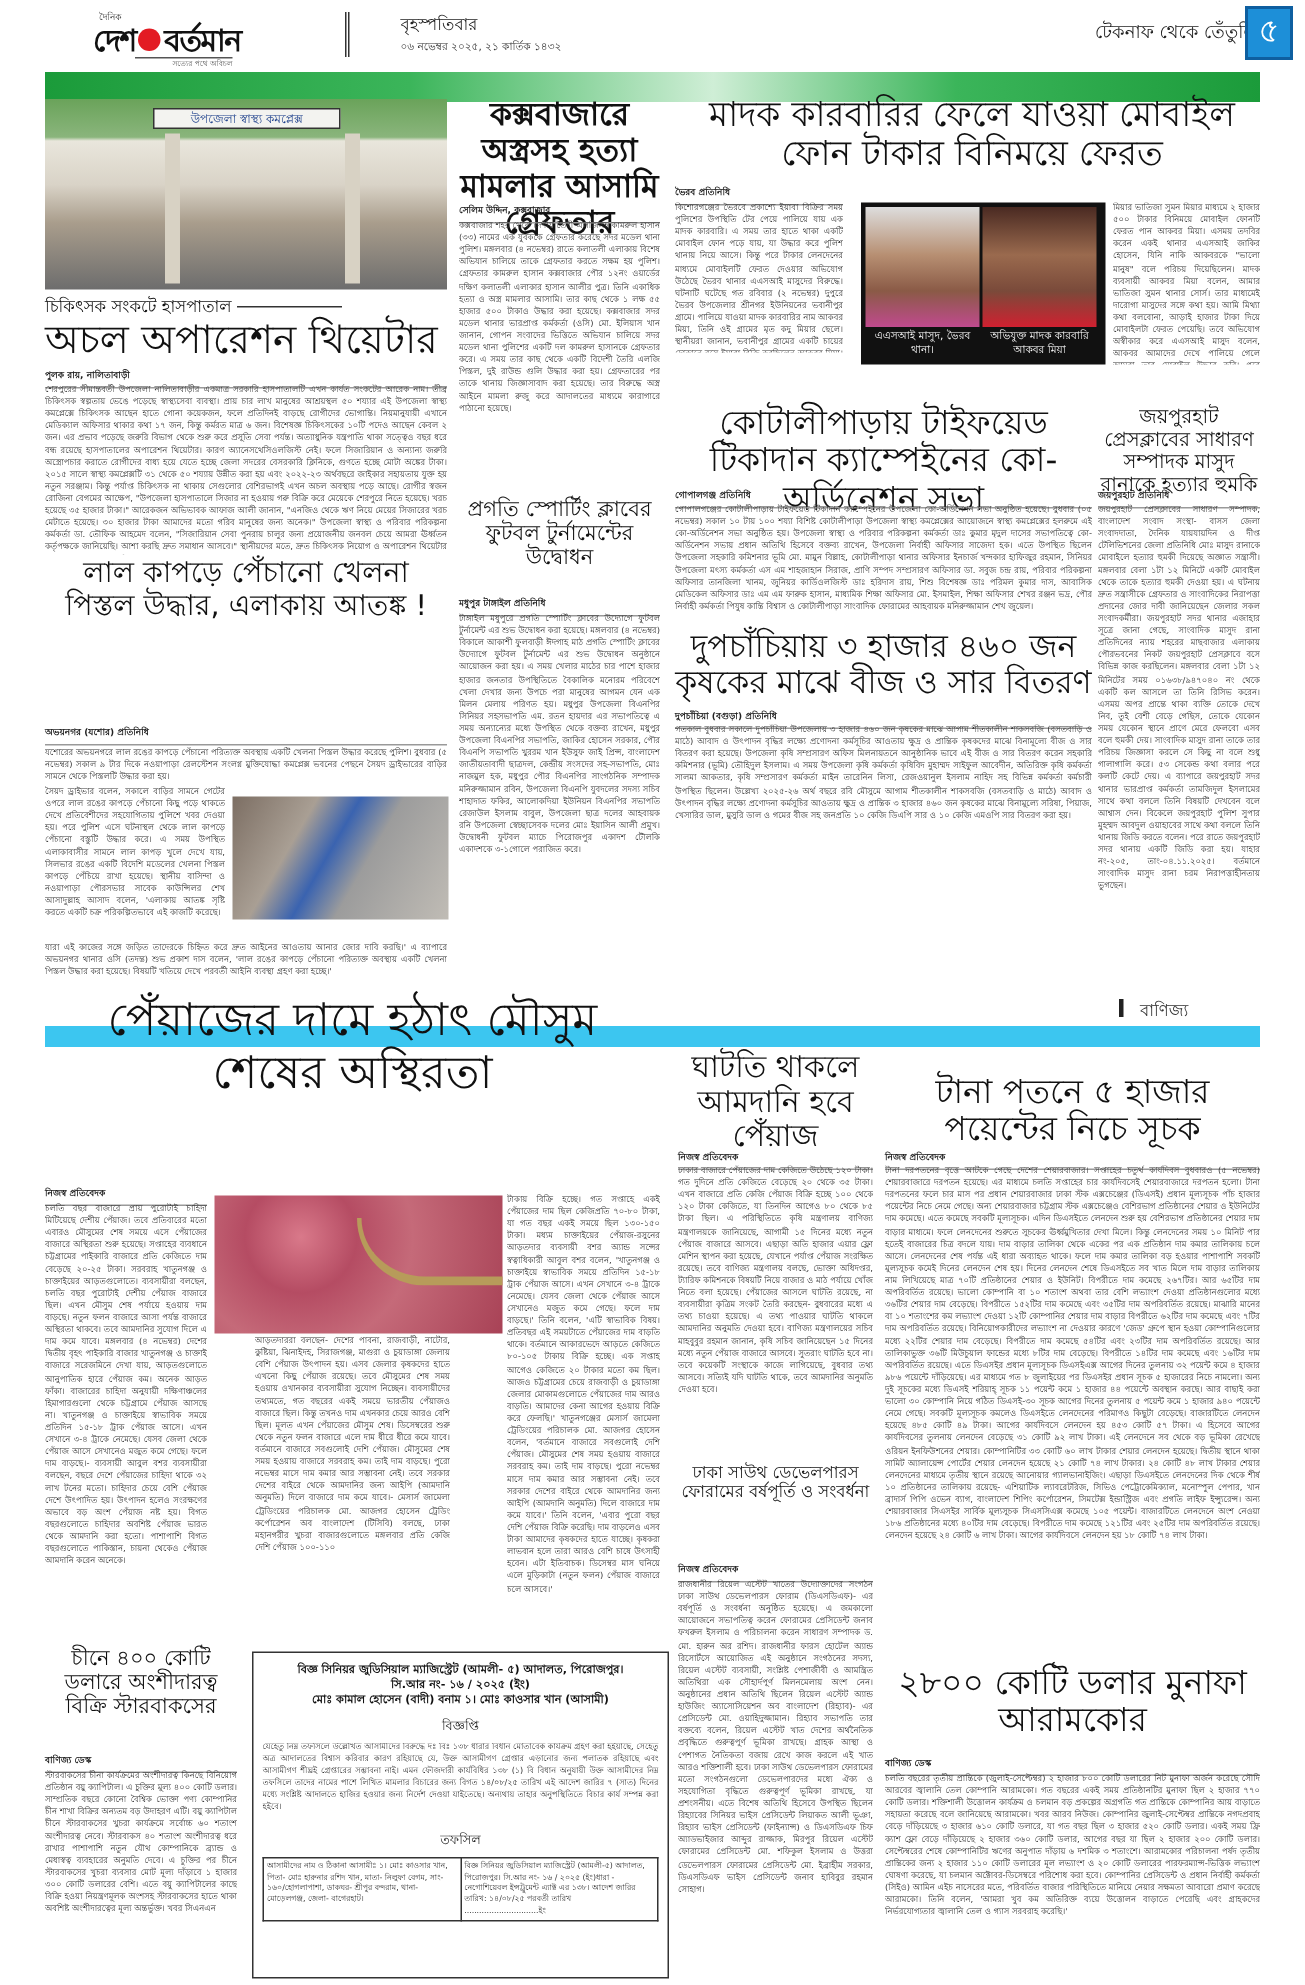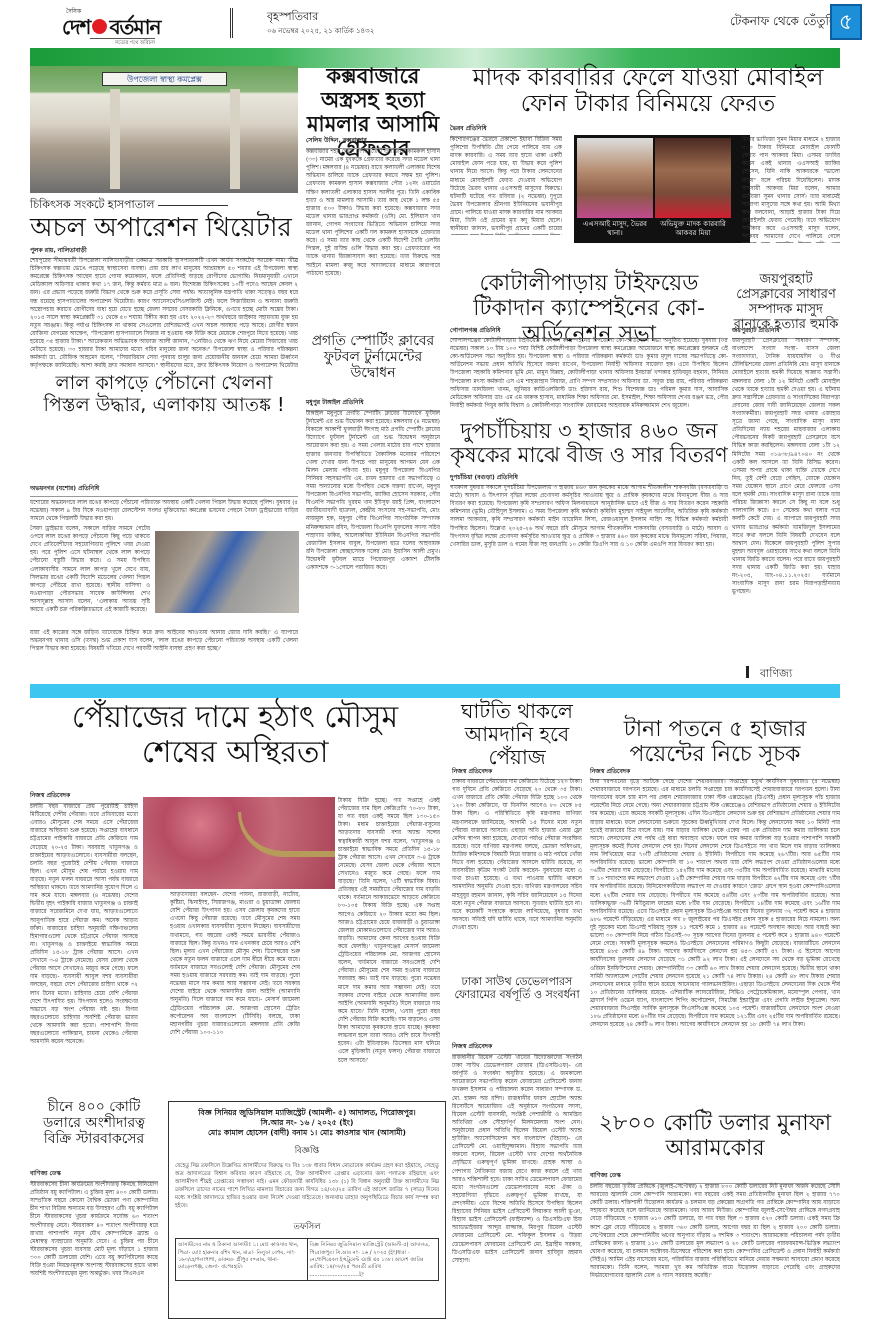--- a/index.html
+++ b/index.html
@@ -77,21 +77,21 @@
 <div class="abs hl" style="left:30px;top:372px;width:268px;font-size:19px;">লাল কাপড়ে পেঁচানো খেলনা পিস্তল উদ্ধার, এলাকায় আতঙ্ক !</div>
 <div class="abs byline" style="left:30px;top:483px;width:268px;">অভয়নগর (যশোর) প্রতিনিধি</div>
 <div class="abs body" style="left:30px;top:498px;width:268px;height:26px;">যশোরের অভয়নগরে লাল রঙের কাপড়ে পেঁচানো পরিত্যক্ত অবস্থায় একটি খেলনা পিস্তল উদ্ধার করেছে পুলিশ। বুধবার (৫ নভেম্বর) সকাল ৯ টার দিকে নওয়াপাড়া রেলস্টেশন সংলগ্ন মুক্তিযোদ্ধা কমপ্লেক্স ভবনের পেছনে সৈয়দ ড্রাইভারের বাড়ির সামনে থেকে পিস্তলটি উদ্ধার করা হয়।</div>
 <div class="abs body" style="left:30px;top:524px;width:120px;height:104px;">সৈয়দ ড্রাইভার বলেন, সকালে বাড়ির সামনে গেটের ওপরে লাল রঙের কাপড়ে পেঁচানো কিছু পড়ে থাকতে দেখে প্রতিবেশীদের সহযোগিতায় পুলিশে খবর দেওয়া হয়। পরে পুলিশ এসে ঘটনাস্থল থেকে লাল কাপড়ে পেঁচানো বস্তুটি উদ্ধার করে। এ সময় উপস্থিত এলাকাবাসীর সামনে লাল কাপড় খুলে দেখে যায়, সিলভার রঙের একটি বিদেশি মডেলের খেলনা পিস্তল কাপড়ে পেঁচিয়ে রাখা হয়েছে। স্থানীয় বাসিন্দা ও নওয়াপাড়া পৌরসভার সাবেক কাউন্সিলর শেখ আসাদুল্লাহ আসাদ বলেন, 'এলাকায় আতঙ্ক সৃষ্টি করতে একটি চক্র পরিকল্পিতভাবে এই কাজটি করেছে।</div>
 <div class="abs photo img-police" style="left:155px;top:531px;width:144px;height:82px;"></div>
 <div class="abs body" style="left:30px;top:628px;width:268px;height:32px;">যারা এই কাজের সঙ্গে জড়িত তাদেরকে চিহ্নিত করে দ্রুত আইনের আওতায় আনার জোর দাবি করছি।' এ ব্যাপারে অভয়নগর থানার ওসি (তদন্ত) শুভ প্রকাশ দাস বলেন, 'লাল রঙের কাপড়ে পেঁচানো পরিত্যক্ত অবস্থায় একটি খেলনা পিস্তল উদ্ধার করা হয়েছে। বিষয়টি খতিয়ে দেখে পরবর্তী আইনি ব্যবস্থা গ্রহণ করা হচ্ছে।'</div>
 
 <div class="abs hl" style="left:458px;top:64px;width:380px;font-size:23px;">মাদক কারবারির ফেলে যাওয়া মোবাইল ফোন টাকার বিনিময়ে ফেরত</div>
 <div class="abs byline" style="left:450px;top:123px;width:112px;">ভৈরব প্রতিনিধি</div>
 <div class="abs body" style="left:450px;top:135px;width:112px;height:100px;">কিশোরগঞ্জের ভৈরবে প্রকাশ্যে ইয়াবা বিক্রির সময় পুলিশের উপস্থিতি টের পেয়ে পালিয়ে যায় এক মাদক কারবারি। এ সময় তার হাতে থাকা একটি মোবাইল ফোন পড়ে যায়, যা উদ্ধার করে পুলিশ থানায় নিয়ে আসে। কিন্তু পরে টাকার লেনদেনের মাধ্যমে মোবাইলটি ফেরত দেওয়ার অভিযোগ উঠেছে ভৈরব থানার এএসআই মাসুদের বিরুদ্ধে। ঘটনাটি ঘটেছে গত রবিবার (২ নভেম্বর) দুপুরে ভৈরব উপজেলার শ্রীনগর ইউনিয়নের ভবানীপুর গ্রামে। পালিয়ে যাওয়া মাদক কারবারির নাম আকবর মিয়া, তিনি ওই গ্রামের মৃত কদু মিয়ার ছেলে। স্থানীয়রা জানান, ভবানীপুর গ্রামের একটি চায়ের দোকানে বসে ইয়াবা বিক্রি করছিলেন আকবর মিয়া। খবর পেয়ে ভৈরব থানার এএসআই মাসুদ ও কনস্টেবল রিপন মিয়া সেখানে পৌঁছান এবং আকবরকে ধরার চেষ্টা করেন। এসময় আকবর জামাকাপড় ছিঁড়ে পালিয়ে যান, আর তার ব্যবহৃত মোবাইল ফোনটি ঘটনাস্থলে পড়ে যায়। পুলিশ সেটি উদ্ধার করে থানায় নিয়ে যায়। ঘটনার পরদিন সোমবার আকবর</div>
-<div class="abs photo" style="left:574px;top:135px;width:176px;height:108px;background:#111;">
+<div class="abs photo" style="left:574px;top:135px;width:163px;height:108px;background:#111;">
   <div style="position:absolute;left:3px;top:3px;width:76px;height:80px;background:linear-gradient(180deg,#ddd 0%,#b78f72 40%,#8a5a46 70%,#c04a8e 100%);"></div>
   <div style="position:absolute;left:81px;top:3px;width:76px;height:80px;background:linear-gradient(180deg,#4a2a22 0%,#9a6a4e 40%,#7a4a3a 70%,#d02030 100%);"></div>
   <div class="caption" style="position:absolute;left:3px;top:85px;width:76px;line-height:1.3;">এএসআই মাসুদ, ভৈরব থানা।</div>
   <div class="caption" style="position:absolute;left:81px;top:85px;width:76px;line-height:1.3;">অভিযুক্ত মাদক কারবারি আকবর মিয়া</div>
 </div>
 <div class="abs body" style="left:742px;top:135px;width:98px;height:108px;">মিয়ার ভাতিজা সুমন মিয়ার মাধ্যমে ২ হাজার ৫০০ টাকার বিনিময়ে মোবাইল ফোনটি ফেরত পান আকবর মিয়া। এসময় তদবির করেন একই থানার এএসআই জাকির হোসেন, যিনি নাকি আকবরকে "ভালো মানুষ" বলে পরিচয় দিয়েছিলেন। মাদক ব্যবসায়ী আকবর মিয়া বলেন, আমার ভাতিজা সুমন থানার সোর্স। তার মাধ্যমেই দারোগা মাসুদের সঙ্গে কথা হয়। আমি মিথ্যা কথা বলবোনা, আড়াই হাজার টাকা দিয়ে মোবাইলটা ফেরত পেয়েছি। তবে অভিযোগ অস্বীকার করে এএসআই মাসুদ বলেন, আকবর আমাদের দেখে পালিয়ে গেলে আমরা তার মোবাইল উদ্ধার করি। পরে এএসআই জাকির বলেন আকবর ভালো মানুষ, তাই মোবাইলটি ফেরত দিয়েছি। কোনো টাকা নিইনি। শ্রীনগর ইউনিয়ন পরিষদের চেয়ারম্যান হারুন-উর রশিদ বলেন, আমি ঘটনাটি জানি। আকবর ওই গ্রামের শীর্ষ মাদক ব্যবসায়ী। তার কারণে এলাকার যুব সমাজ ধ্বংসের পথে। এ বিষয়ে ভৈরব থানার অফিসার ইনচার্জ (ওসি) খন্দকার ফুয়াদ রুহানি বলেন, আমি এ বিষয়ে কিছু জানি না। আপনাদের মাধ্যমে শুনলাম। তদন্ত করে দেখব বিষয়টি।</div>
 <div class="abs body" style="left:450px;top:238px;width:390px;height:22px;"></div>
 
 <div class="abs hl" style="left:450px;top:270px;width:278px;font-size:22px;text-align:center;">কোটালীপাড়ায় টাইফয়েড টিকাদান ক্যাম্পেইনের কো-অর্ডিনেশন সভা</div>
 <div class="abs byline" style="left:450px;top:325px;width:278px;">গোপালগঞ্জ প্রতিনিধি</div>
@@ -101,21 +101,21 @@
 <div class="abs byline" style="left:450px;top:472px;width:278px;">দুপচাঁচিয়া (বগুড়া) প্রতিনিধি</div>
 <div class="abs body" style="left:450px;top:483px;width:278px;height:80px;">গতকাল বুধবার সকালে দুপচাঁচিয়া উপজেলায় ৩ হাজার ৪৬০ জন কৃষকের মাঝে আগাম শীতকালীন শাকসবজি (বসতবাড়ি ও মাঠে) আবাদ ও উৎপাদন বৃদ্ধির লক্ষ্যে প্রণোদনা কর্মসূচির আওতায় ক্ষুদ্র ও প্রান্তিক কৃষকদের মাঝে বিনামূল্যে বীজ ও সার বিতরণ করা হয়েছে। উপজেলা কৃষি সম্প্রসারণ অফিস মিলনায়তনে আনুষ্ঠানিক ভাবে এই বীজ ও সার বিতরণ করেন সহকারি কমিশনার (ভূমি) তৌহিদুল ইসলাম। এ সময় উপজেলা কৃষি কর্মকর্তা কৃষিবিদ মুহাম্মদ সাইফুল আবেদীন, অতিরিক্ত কৃষি কর্মকর্তা সালমা আকতার, কৃষি সম্প্রসারণ কর্মকর্তা মাইন তারেনিন লিসা, রেজওয়ানুল ইসলাম নাহিদ সহ বিভিন্ন কর্মকর্তা কর্মচারী উপস্থিত ছিলেন। উল্লেখ্য ২০২৫-২৬ অর্থ বছরে রবি মৌসুমে আগাম শীতকালীন শাকসবজি (বসতবাড়ি ও মাঠে) আবাদ ও উৎপাদন বৃদ্ধির লক্ষ্যে প্রণোদনা কর্মসূচির আওতায় ক্ষুদ্র ও প্রান্তিক ৩ হাজার ৪৬০ জন কৃষকের মাঝে বিনামূল্যে সরিষা, পিয়াজ, খেসারির ডাল, মুসুরি ডাল ও গমের বীজ সহ জনপ্রতি ১০ কেজি ডিএপি সার ও ১০ কেজি এমওপি সার বিতরণ করা হয়।</div>
 
 <div class="abs hl" style="left:732px;top:272px;width:108px;font-size:13px;">জয়পুরহাট প্রেসক্লাবের সাধারণ সম্পাদক মাসুদ রানাকে হত্যার হুমকি</div>
 <div class="abs byline" style="left:732px;top:325px;width:108px;">জয়পুরহাট প্রতিনিধি</div>
 <div class="abs body" style="left:732px;top:336px;width:108px;height:322px;">জয়পুরহাট প্রেসক্লাবের সাধারণ সম্পাদক, বাংলাদেশ সংবাদ সংস্থা- বাসস জেলা সংবাদদাতা, দৈনিক যায়যায়দিন ও দীপ্ত টেলিভিশনের জেলা প্রতিনিধি মোঃ মাসুদ রানাকে মোবাইলে হত্যার হুমকী দিয়েছে অজ্ঞাত সন্ত্রাসী। মঙ্গলবার বেলা ১টা ১২ মিনিটে একটি মোবাইল থেকে তাকে হত্যার হুমকী দেওয়া হয়। এ ঘটনায় দ্রুত সন্ত্রাসীকে গ্রেফতার ও সাংবাদিকের নিরাপত্তা প্রদানের জোর দাবী জানিয়েছেন জেলার সকল সংবাদকর্মীরা। জয়পুরহাট সদর থানার এজাহার সূত্রে জানা গেছে, সাংবাদিক মাসুদ রানা প্রতিদিনের ন্যায় শহরের মাছবাজার এলাকায় পৌরভবনের নিকট জয়পুরহাট প্রেসক্লাবে বসে বিভিন্ন কাজ করছিলেন। মঙ্গলবার বেলা ১টা ১২ মিনিটের সময় ০১৬৩৮/৯৪৭০৪০ নং থেকে একটি কল আসলে তা তিনি রিসিভ করেন। এসময় অপর প্রান্তে থাকা ব্যক্তি তোকে দেখে নিব, তুই বেশী বেড়ে গেছিস, তোকে যেকোন সময় যেকোন স্থানে প্রাণে মেরে ফেলবো এসব বলে হুমকী দেয়। সাংবাদিক মাসুদ রানা তাকে তার পরিচয় জিজ্ঞাসা করলে সে কিছু না বলে শুধু গালাগালি করে। ৫৩ সেকেন্ড কথা বলার পরে কলটি কেটে দেয়। এ ব্যাপারে জয়পুরহাট সদর থানার ভারপ্রাপ্ত কর্মকর্তা তামজিদুল ইসলামের সাথে কথা বললে তিনি বিষয়টি দেখবেন বলে আশ্বাস দেন। বিকেলে জয়পুরহাট পুলিশ সুপার মুহম্মদ আবদুল ওয়াহাবের সাথে কথা বললে তিনি থানায় জিডি করতে বলেন। পরে রাতে জয়পুরহাট সদর থানায় একটি জিডি করা হয়। যাহার নং-২০৫, তাং-০৪.১১.২০২৫। বর্তমানে সাংবাদিক মাসুদ রানা চরম নিরাপত্তাহীনতায় ভুগছেন।</div>
 
 <div class="abs section-tag">বাণিজ্য</div>
 <div class="abs bluebar"></div>
 
-<div class="abs hl" style="left:30px;top:700px;width:410px;font-size:30px;">পেঁয়াজের দামে হঠাৎ মৌসুম শেষের অস্থিরতা</div>
+<div class="abs hl" style="left:30px;top:664px;width:410px;font-size:30px;">পেঁয়াজের দামে হঠাৎ মৌসুম শেষের অস্থিরতা</div>
 <div class="abs byline" style="left:30px;top:790px;width:108px;">নিজস্ব প্রতিবেদক</div>
 <div class="abs photo img-onion" style="left:143px;top:797px;width:192px;height:92px;">
   <div class="basket"></div>
 </div>
 <div class="abs body" style="left:30px;top:802px;width:108px;height:276px;">চলতি বছর বাজারে প্রায় পুরোটাই চাহিদা মিটিয়েছে দেশীয় পেঁয়াজ। তবে প্রতিবারের মতো এবারও মৌসুমের শেষ সময়ে এসে পেঁয়াজের বাজারে অস্থিরতা শুরু হয়েছে। সপ্তাহের ব্যবধানে চট্টগ্রামের পাইকারি বাজারে প্রতি কেজিতে দাম বেড়েছে ২০-২৫ টাকা। সরবরাহ খাতুনগঞ্জ ও চাক্তাইয়ের আড়তগুলোতে। ব্যবসায়ীরা বলছেন, চলতি বছর পুরোটাই দেশীয় পেঁয়াজ বাজারে ছিল। এখন মৌসুম শেষ পর্যায়ে হওয়ায় দাম বাড়ছে। নতুন ফলন বাজারে আসা পর্যন্ত বাজারে অস্থিরতা থাকবে। তবে আমদানির সুযোগ দিলে এ দাম কমে যাবে। মঙ্গলবার (৪ নভেম্বর) দেশের দ্বিতীয় বৃহৎ পাইকারি বাজার খাতুনগঞ্জ ও চাক্তাই বাজারে সরেজমিনে দেখা যায়, আড়তগুলোতে আনুপাতিক হারে পেঁয়াজ কম। অনেক আড়ত ফাঁকা। বাজারের চাহিদা অনুযায়ী দক্ষিণাঞ্চলের হিমাগারগুলো থেকে চট্টগ্রামে পেঁয়াজ আসছে না। খাতুনগঞ্জ ও চাক্তাইয়ে স্বাভাবিক সময়ে প্রতিদিন ১৫-১৮ ট্রাক পেঁয়াজ আসে। এখন সেখানে ৩-৪ ট্রাকে নেমেছে। যেসব জেলা থেকে পেঁয়াজ আসে সেখানেও মজুত কমে গেছে। ফলে দাম বাড়ছে।- ব্যবসায়ী আবুল বশর ব্যবসায়ীরা বলছেন, বছরে দেশে পেঁয়াজের চাহিদা থাকে ৩২ লাখ টনের মতো। চাহিদার চেয়ে বেশি পেঁয়াজ দেশে উৎপাদিত হয়। উৎপাদন হলেও সংরক্ষণের অভাবে বড় অংশ পেঁয়াজ নষ্ট হয়। বিগত বছরগুলোতে চাহিদার অবশিষ্ট পেঁয়াজ ভারত থেকে আমদানি করা হতো। পাশাপাশি বিগত বছরগুলোতে পাকিস্তান, চায়না থেকেও পেঁয়াজ আমদানি করেন অনেকে।</div>
 <div class="abs body" style="left:170px;top:890px;width:130px;height:190px;">আড়তদাররা বলছেন- দেশের পাবনা, রাজবাড়ী, নাটোর, কুষ্টিয়া, ঝিনাইদহ, সিরাজগঞ্জ, মাগুরা ও চুয়াডাঙ্গা জেলায় বেশি পেঁয়াজ উৎপাদন হয়। এসব জেলার কৃষকদের হাতে এখনো কিছু পেঁয়াজ রয়েছে। তবে মৌসুমের শেষ সময় হওয়ায় ওখানকার ব্যবসায়ীরা সুযোগ নিচ্ছেন। ব্যবসায়ীদের তথ্যমতে, গত বছরের একই সময়ে ভারতীয় পেঁয়াজও বাজারে ছিল। কিন্তু তখনও দাম এখনকার চেয়ে আরও বেশি ছিল। মূলত এখন পেঁয়াজের মৌসুম শেষ। ডিসেম্বরের শুরু থেকে নতুন ফলন বাজারে এলে দাম ধীরে ধীরে কমে যাবে। বর্তমানে বাজারে সবগুলোই দেশি পেঁয়াজ। মৌসুমের শেষ সময় হওয়ায় বাজারে সরবরাহ কম। তাই দাম বাড়ছে। পুরো নভেম্বর মাসে দাম কমার আর সম্ভাবনা নেই। তবে সরকার দেশের বাইরে থেকে আমদানির জন্য আইপি (আমদানি অনুমতি) দিলে বাজারে দাম কমে যাবে।- মেসার্স জামেলা ট্রেডিংয়ের পরিচালক মো. আজগর হোসেন ট্রেডিং কর্পোরেশন অব বাংলাদেশ (টিসিবি) বলছে, ঢাকা মহানগরীর খুচরা বাজারগুলোতে মঙ্গলবার প্রতি কেজি দেশি পেঁয়াজ ১০০-১১০</div>
 <div class="abs body" style="left:338px;top:796px;width:102px;height:284px;">টাকায় বিক্রি হচ্ছে। গত সপ্তাহে একই পেঁয়াজের দাম ছিল কেজিপ্রতি ৭০-৮০ টাকা, যা গত বছর একই সময়ে ছিল ১৩০-১৫০ টাকা। মধ্যম চাক্তাইয়ের পেঁয়াজ-রসুনের আড়তদার ব্যবসায়ী বশর অ্যান্ড সন্সের স্বত্বাধিকারী আবুল বশর বলেন, 'খাতুনগঞ্জ ও চাক্তাইয়ে স্বাভাবিক সময়ে প্রতিদিন ১৫-১৮ ট্রাক পেঁয়াজ আসে। এখন সেখানে ৩-৪ ট্রাকে নেমেছে। যেসব জেলা থেকে পেঁয়াজ আসে সেখানেও মজুত কমে গেছে। ফলে দাম বাড়ছে।' তিনি বলেন, 'এটি স্বাভাবিক বিষয়। প্রতিবছর এই সময়টাতে পেঁয়াজের দাম বাড়তি থাকে। বর্তমানে আকারভেদে আড়তে কেজিতে ৮০-১০৫ টাকায় বিক্রি হচ্ছে। এক সপ্তাহ আগেও কেজিতে ২০ টাকার মতো কম ছিল। আজও চট্টগ্রামের চেয়ে রাজবাড়ী ও চুয়াডাঙ্গা জেলার মোকামগুলোতে পেঁয়াজের দাম আরও বাড়তি। আমাদের কেনা আগের হওয়ায় বিক্রি করে ফেলছি।' খাতুনগঞ্জের মেসার্স জামেলা ট্রেডিংয়ের পরিচালক মো. আজগর হোসেন বলেন, 'বর্তমানে বাজারে সবগুলোই দেশি পেঁয়াজ। মৌসুমের শেষ সময় হওয়ায় বাজারে সরবরাহ কম। তাই দাম বাড়ছে। পুরো নভেম্বর মাসে দাম কমার আর সম্ভাবনা নেই। তবে সরকার দেশের বাইরে থেকে আমদানির জন্য আইপি (আমদানি অনুমতি) দিলে বাজারে দাম কমে যাবে।' তিনি বলেন, 'এবার পুরো বছর দেশি পেঁয়াজ বিক্রি করেছি। দাম বাড়লেও এসব টাকা আমাদের কৃষকদের হাতে যাচ্ছে। কৃষকরা লাভবান হলে তারা আরও বেশি চাষে উৎসাহী হবেন। এটা ইতিবাচক। ডিসেম্বর মাস ঘনিয়ে এলে মুড়িকাটা (নতুন ফলন) পেঁয়াজ বাজারে চলে আসবে।'</div>
 
 <div class="abs hl" style="left:452px;top:700px;width:130px;font-size:20px;">ঘাটতি থাকলে আমদানি হবে পেঁয়াজ</div>
 <div class="abs byline" style="left:452px;top:766px;width:130px;">নিজস্ব প্রতিবেদক</div>

